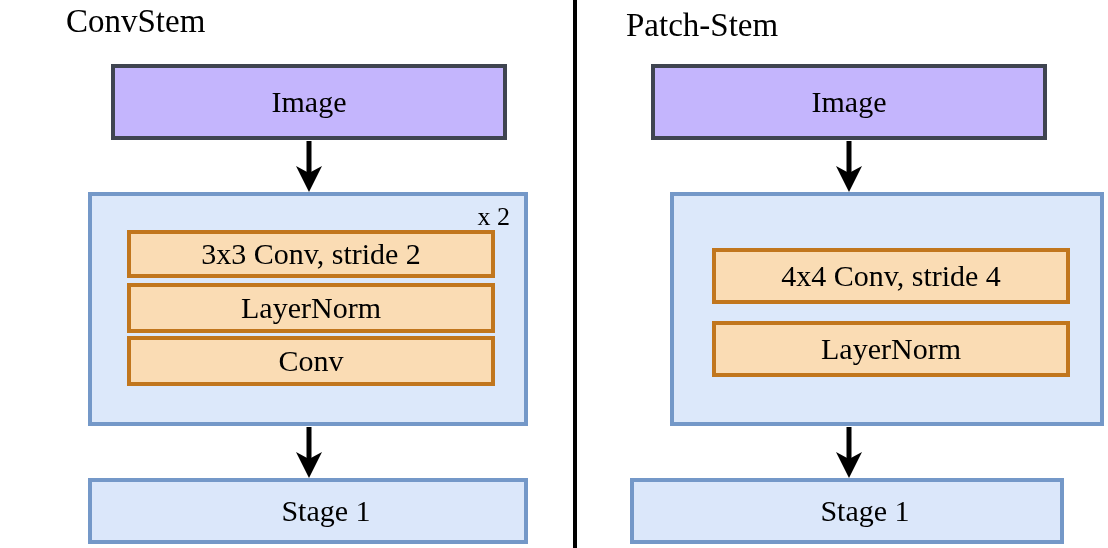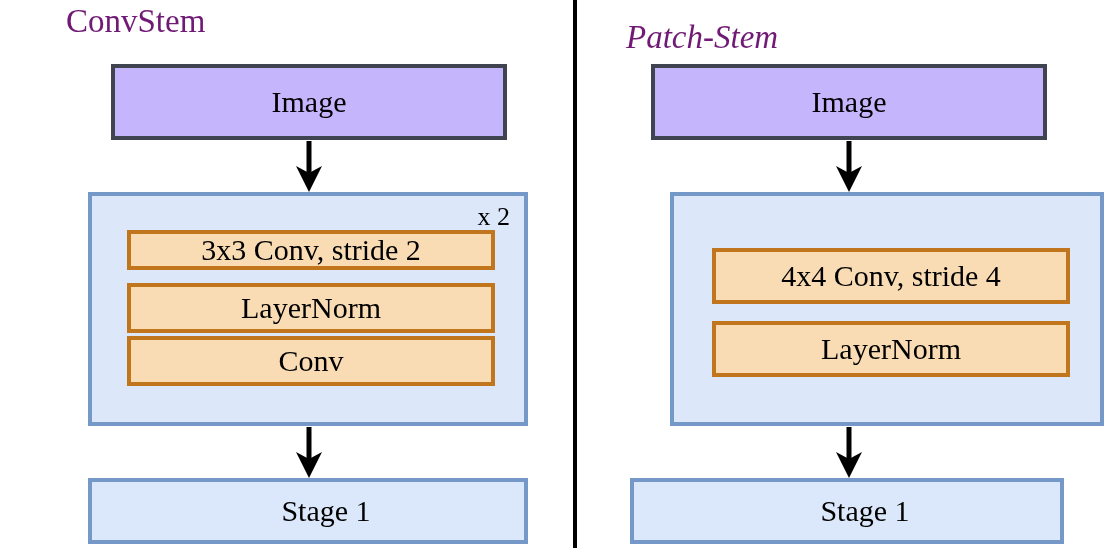--- a/index.html
+++ b/index.html
@@ -22,21 +22,21 @@
     position: absolute;
     background: #000000;
   }
 
   
   .panel-title {
     position: absolute;
     font-size: 33px;
     line-height: 38px;
     white-space: nowrap;
-    color: #701a75;
+    color: #000000;
   }
 
   
   .box {
     position: absolute;
     box-sizing: border-box;
     display: flex;
     align-items: center;
     justify-content: center;
   }
@@ -105,21 +105,21 @@
   <div class="arrow" style="left:290px; top:141px; width:38px; height:52px;">
     <svg width="38" height="52" viewBox="0 0 38 52">
       <line x1="19" y1="0" x2="19" y2="32" stroke="#000000" stroke-width="5"></line>
       <polygon points="19,51 6,25 19,32 32,25" fill="#000000"></polygon>
     </svg>
   </div>
 
   <div class="box box-container" style="left:88px; top:192px; width:440px; height:234px;padding-left:8px;">
     <div class="repeat-label" style="right:14px; top:8px;">x 2</div>
 
-    <div class="box box-op" style="left:35px; top:34px; width:368px; height:40px;">
+    <div class="box box-op" style="left:35px; top:34px; width:368px; height:48px;">
       <span class="box-label">3x3 Conv, stride 2</span>
     </div>
 
     <div class="box box-op" style="left:35px; top:87px; width:368px; height:50px;">
       <span class="box-label">LayerNorm</span>
     </div>
 
     <div class="box box-op" style="left:35px; top:140px; width:368px; height:50px;">
       <span class="box-label">Conv</span>
     </div>
@@ -129,21 +129,21 @@
     <svg width="38" height="52" viewBox="0 0 38 52">
       <line x1="19" y1="0" x2="19" y2="32" stroke="#000000" stroke-width="5"></line>
       <polygon points="19,51 6,25 19,32 32,25" fill="#000000"></polygon>
     </svg>
   </div>
 
   <div class="box box-stage" style="left:88px; top:478px; width:440px; height:66px;">
     <span class="box-label">Stage 1</span>
   </div>
 
-  <div class="panel-title" style="left:626px; top:18px;font-style:italic;">Patch-Stem</div>
+  <div class="panel-title" style="left:626px; top:6px;">Patch-Stem</div>
 
   <div class="box box-image" style="left:651px; top:64px; width:396px; height:76px;">
     <span class="box-label">Image</span>
   </div>
 
   <div class="arrow" style="left:830px; top:141px; width:38px; height:52px;">
     <svg width="38" height="52" viewBox="0 0 38 52">
       <line x1="19" y1="0" x2="19" y2="32" stroke="#000000" stroke-width="5"></line>
       <polygon points="19,51 6,25 19,32 32,25" fill="#000000"></polygon>
     </svg>

